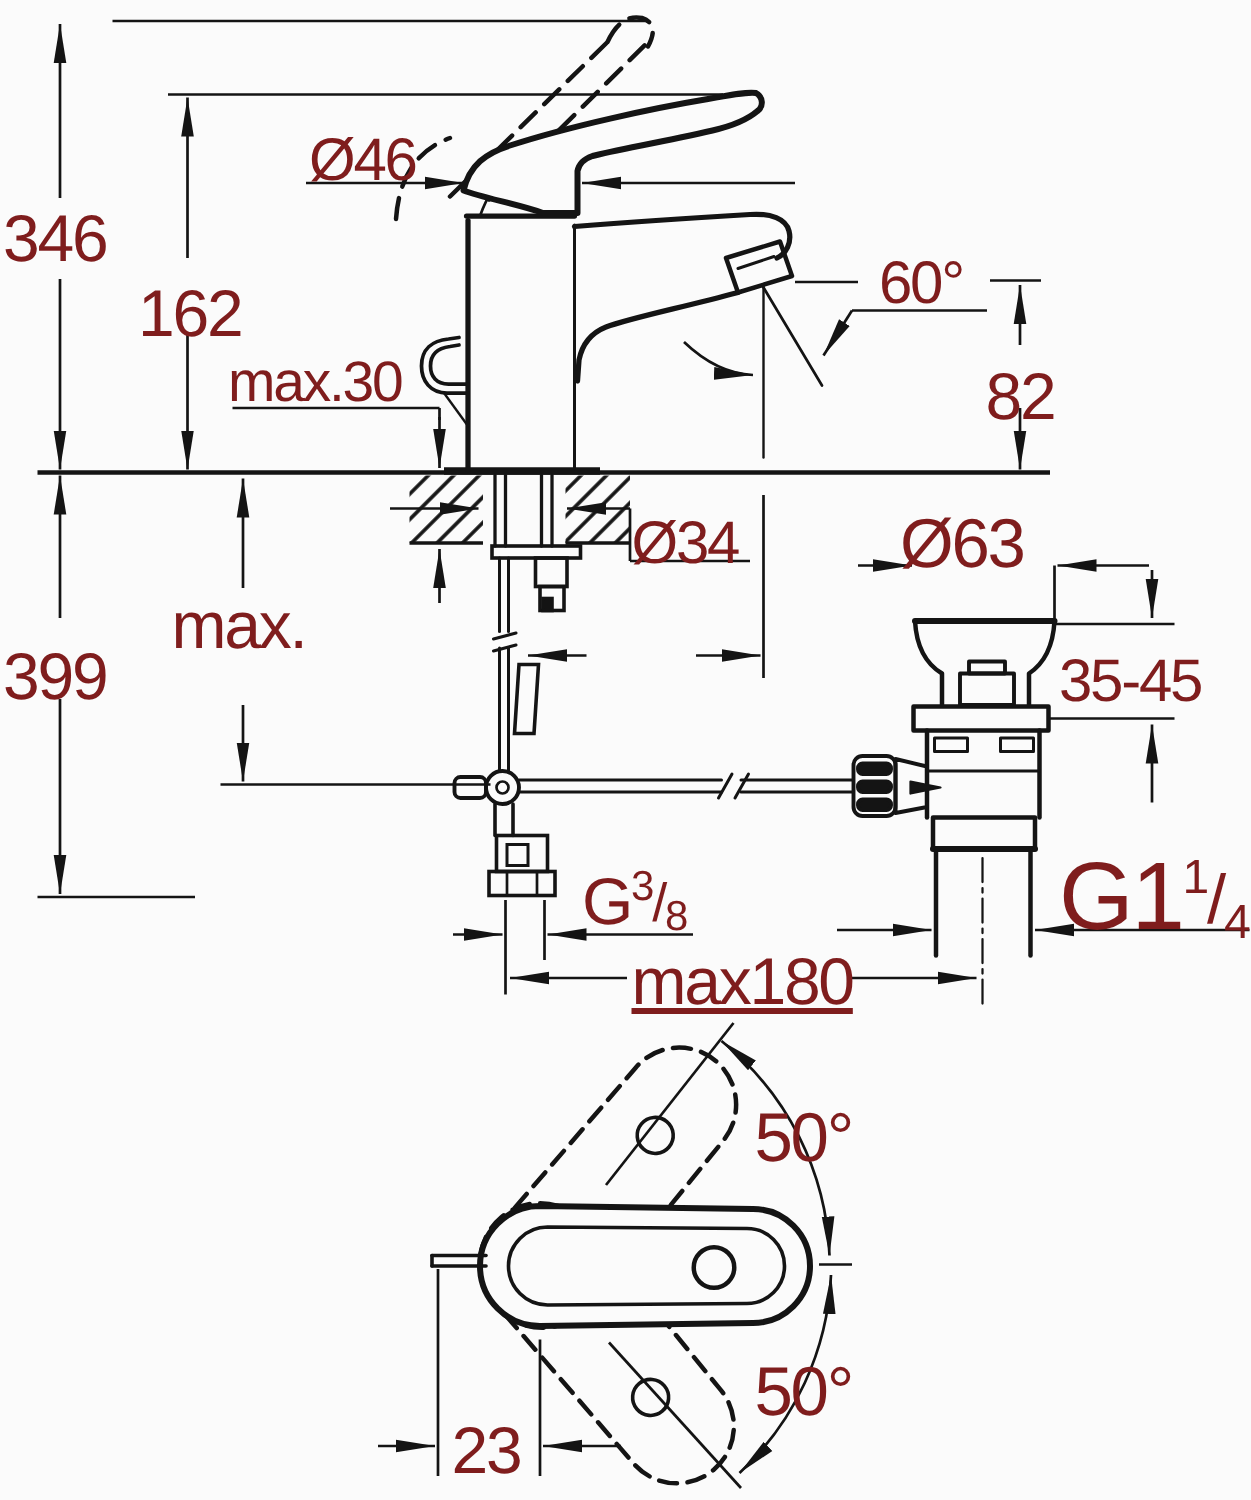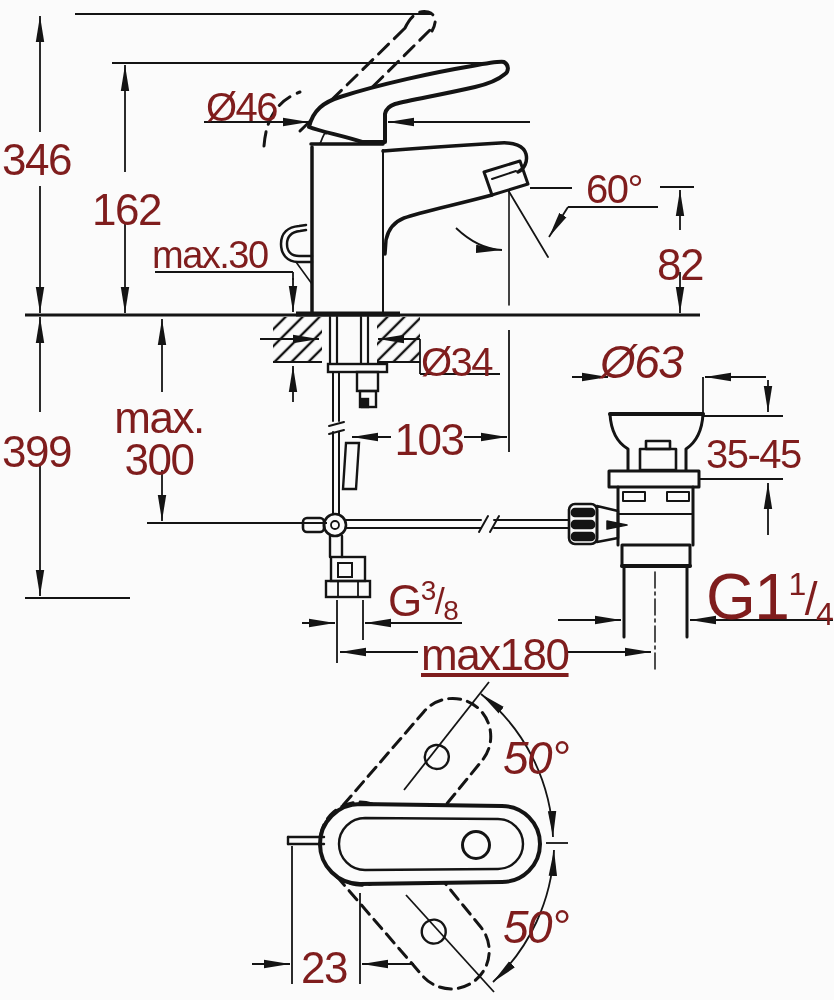--- a/index.html
+++ b/index.html
@@ -1,20 +1,20 @@
 <!DOCTYPE html>
 <html><head>
 <meta charset="utf-8">
 <style>
   html,body{margin:0;padding:0;background:#fbfbfb;}
   #stage{position:relative;width:834px;height:1000px;background:#fbfbfb;overflow:hidden;
          font-family:"Liberation Sans", sans-serif;color:#141414;}
   #stage svg{position:absolute;left:0;top:0;}
   .lbl{position:absolute;white-space:nowrap;letter-spacing:-1.5px;color:#7f1d1d;line-height:1;} .f44{font-size:44px;} .f40{font-size:40px;} .f38{font-size:38px;text-align:right;}
-  .f46{font-size:46px;font-style:italic;}
+  .f46{font-size:46px;}
   .ctr{text-align:center;}
   .two{line-height:0.95;text-align:center;}
   .gth .base{font-size:44px;}
   .gth .sup{font-size:28px;vertical-align:16px;}
   .gth .slash{font-size:36px;vertical-align:2px;}
   .gth .sub{font-size:28px;vertical-align:-4px;}
   .gbig .base{font-size:64px;}
   .gbig .sup{font-size:32px;vertical-align:24px;}
   .gbig .slash{font-size:46px;vertical-align:4px;}
   .gbig .sub{font-size:32px;vertical-align:-6px;}
@@ -275,24 +275,22 @@
   </g>
 </svg>
 
 <div class="lbl f44 ctr" style="left:2px;top:138px;width:68px;">346</div>
 <div class="lbl f44 ctr" style="left:92px;top:176px;width:66px;margin-top:12px;">162</div>
 <div class="lbl f40" style="left:206px;top:87px;">Ø46</div>
 <div class="lbl f38" style="left:152px;top:236px;">max.30</div>
 <div class="lbl f40" style="left:586px;top:169px;">60°</div>
 <div class="lbl f44 ctr" style="left:654px;top:231px;width:52px;margin-top:12px;">82</div>
 <div class="lbl f40" style="left:421px;top:342px;">Ø34</div>
-<div class="lbl f44 ctr" style="left:390px;top:418px;width:78px;">103</div>
 <div class="lbl f44 two" style="left:110px;top:397px;width:98px;">
   <div>max.</div>
-  <div>300</div>
 </div>
 <div class="lbl f44 ctr" style="left:2px;top:418px;width:68px;margin-top:12px;">399</div>
 <div class="lbl f46" style="left:600px;top:339px;">Ø63</div>
 <div class="lbl f40" style="left:706px;top:434px;">35-45</div>
 <div class="lbl gth" style="left:388px;top:577px;"><span class="base">G</span><span class="sup">3</span><span class="slash">/</span><span class="sub">8</span></div>
 <div class="lbl gbig" style="left:706px;top:565px;"><span class="base">G1</span><span class="sup">1</span><span class="slash">/</span><span class="sub">4</span></div>
 <div class="lbl f44" style="left:421px;top:633px;text-decoration:underline;">max180</div>
 <div class="lbl f46" style="left:503px;top:735px;">50°</div>
 <div class="lbl f46" style="left:503px;top:904px;">50°</div>
 <div class="lbl f44 ctr" style="left:296px;top:946px;width:56px;">23</div>

